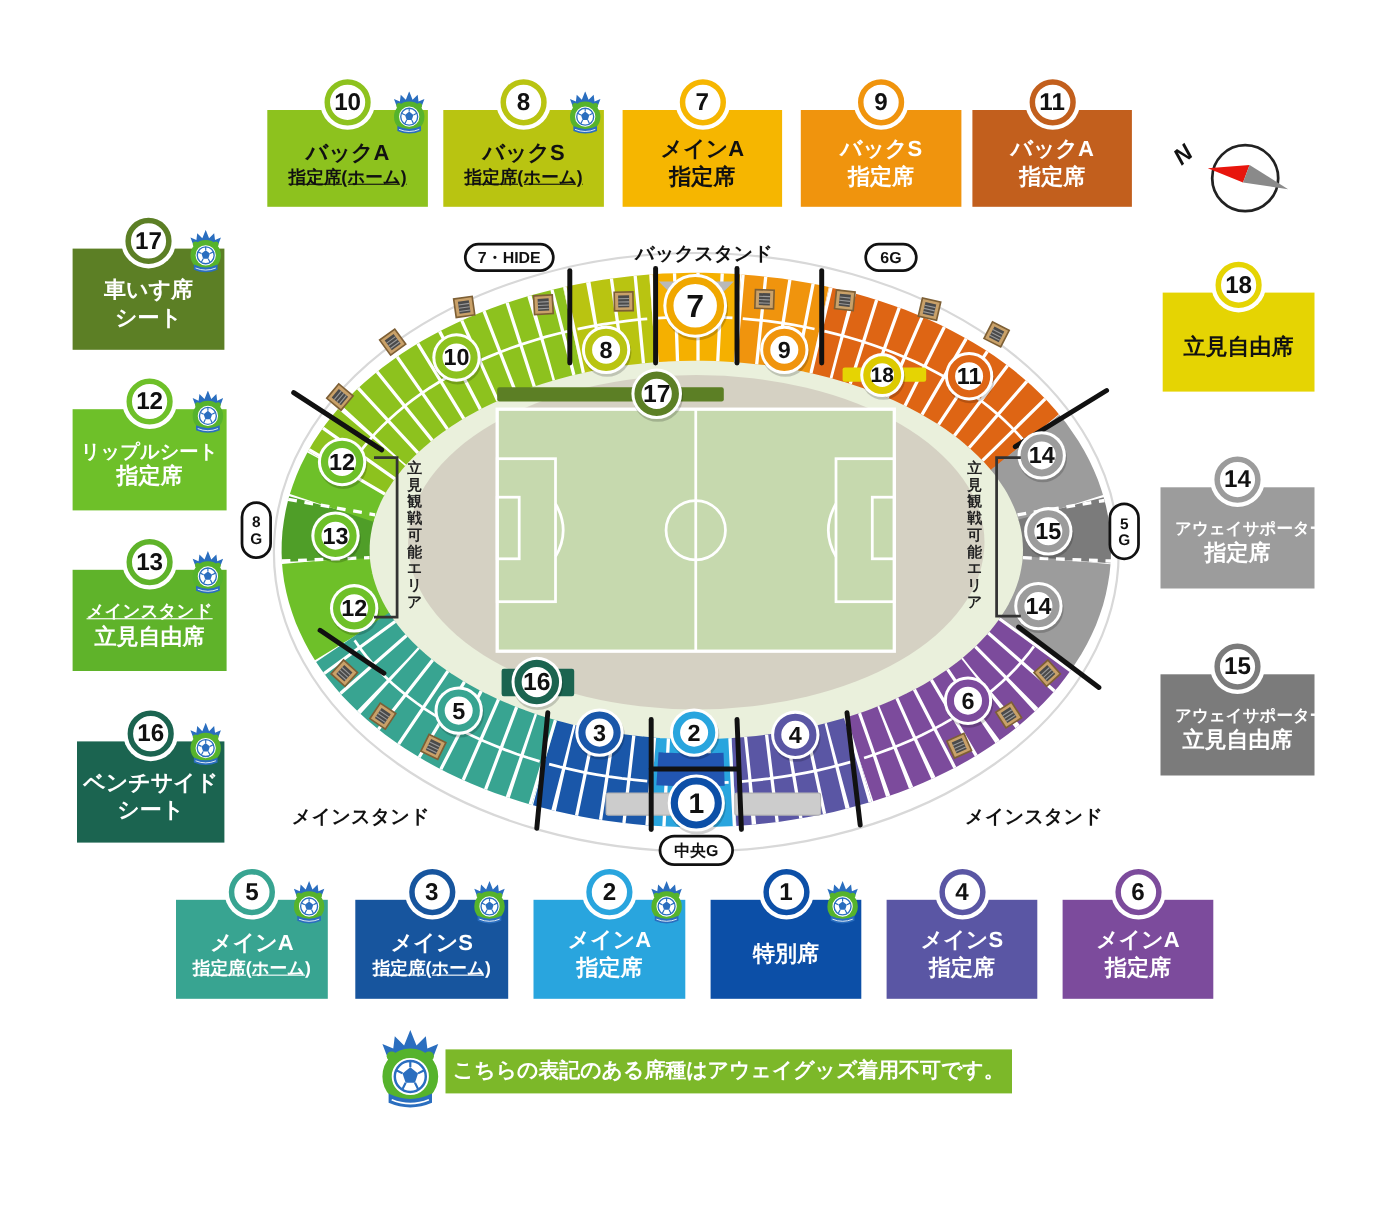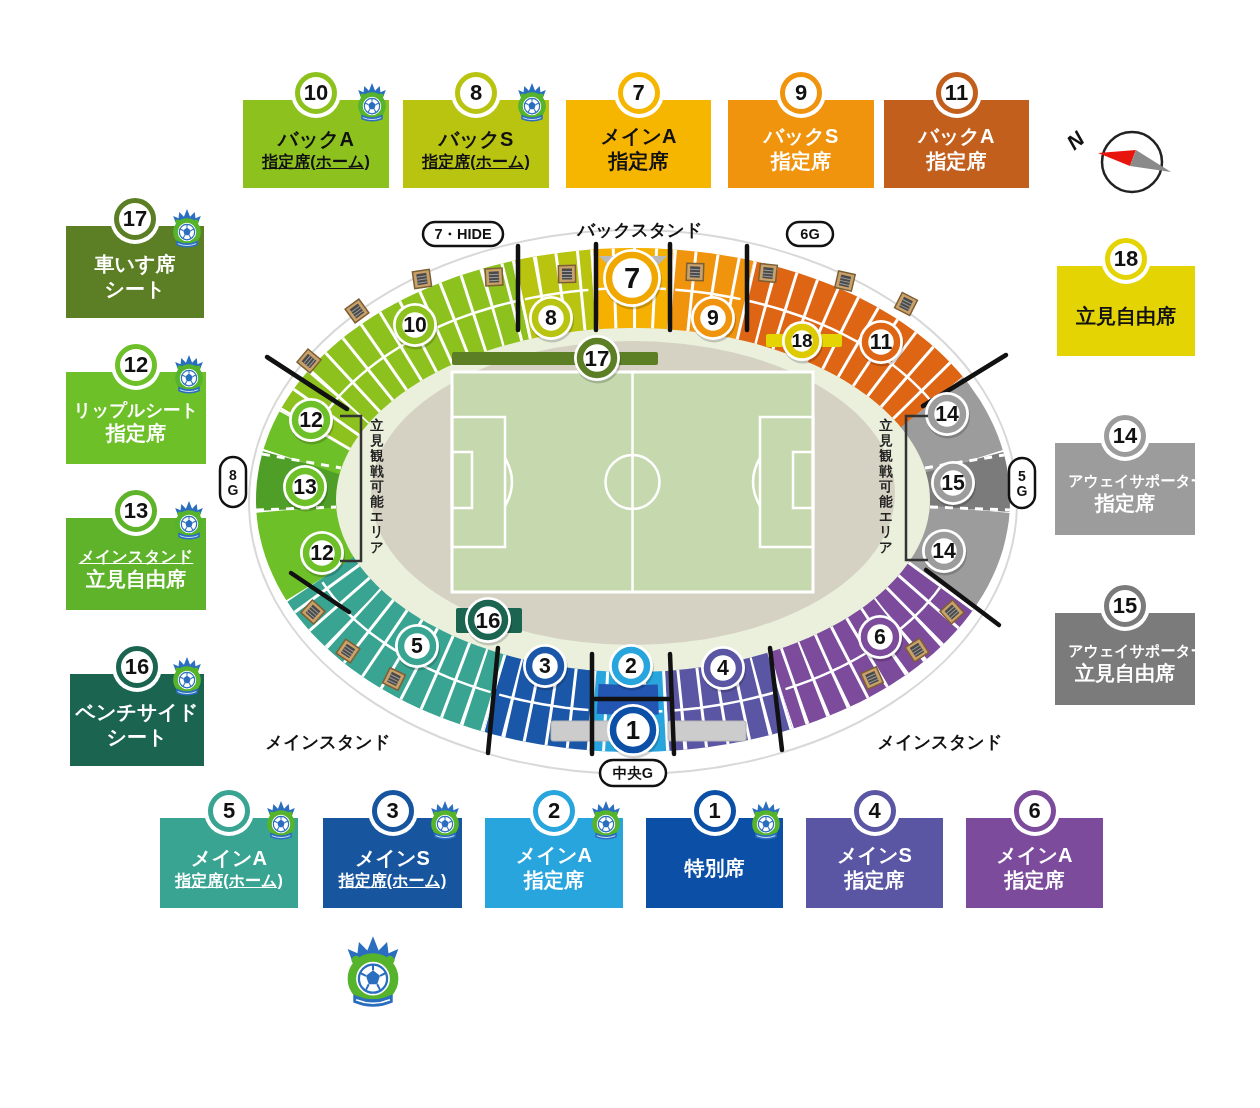--- a/index.html
+++ b/index.html
@@ -523,13 +523,14 @@
           <span>6</span>
         </div>
         <div class="l f20">メインA</div>
         <div class="l f20">指定席</div>
       </div>
     </div>
 
   <svg class="note-mascot" viewBox="0 0 44 52">
     <use href="#crest"></use>
   </svg>
+  <div class="note-bar">こちらの表記のある席種はアウェイグッズ着用不可です。</div>
 </div>
 
 </body></html>

